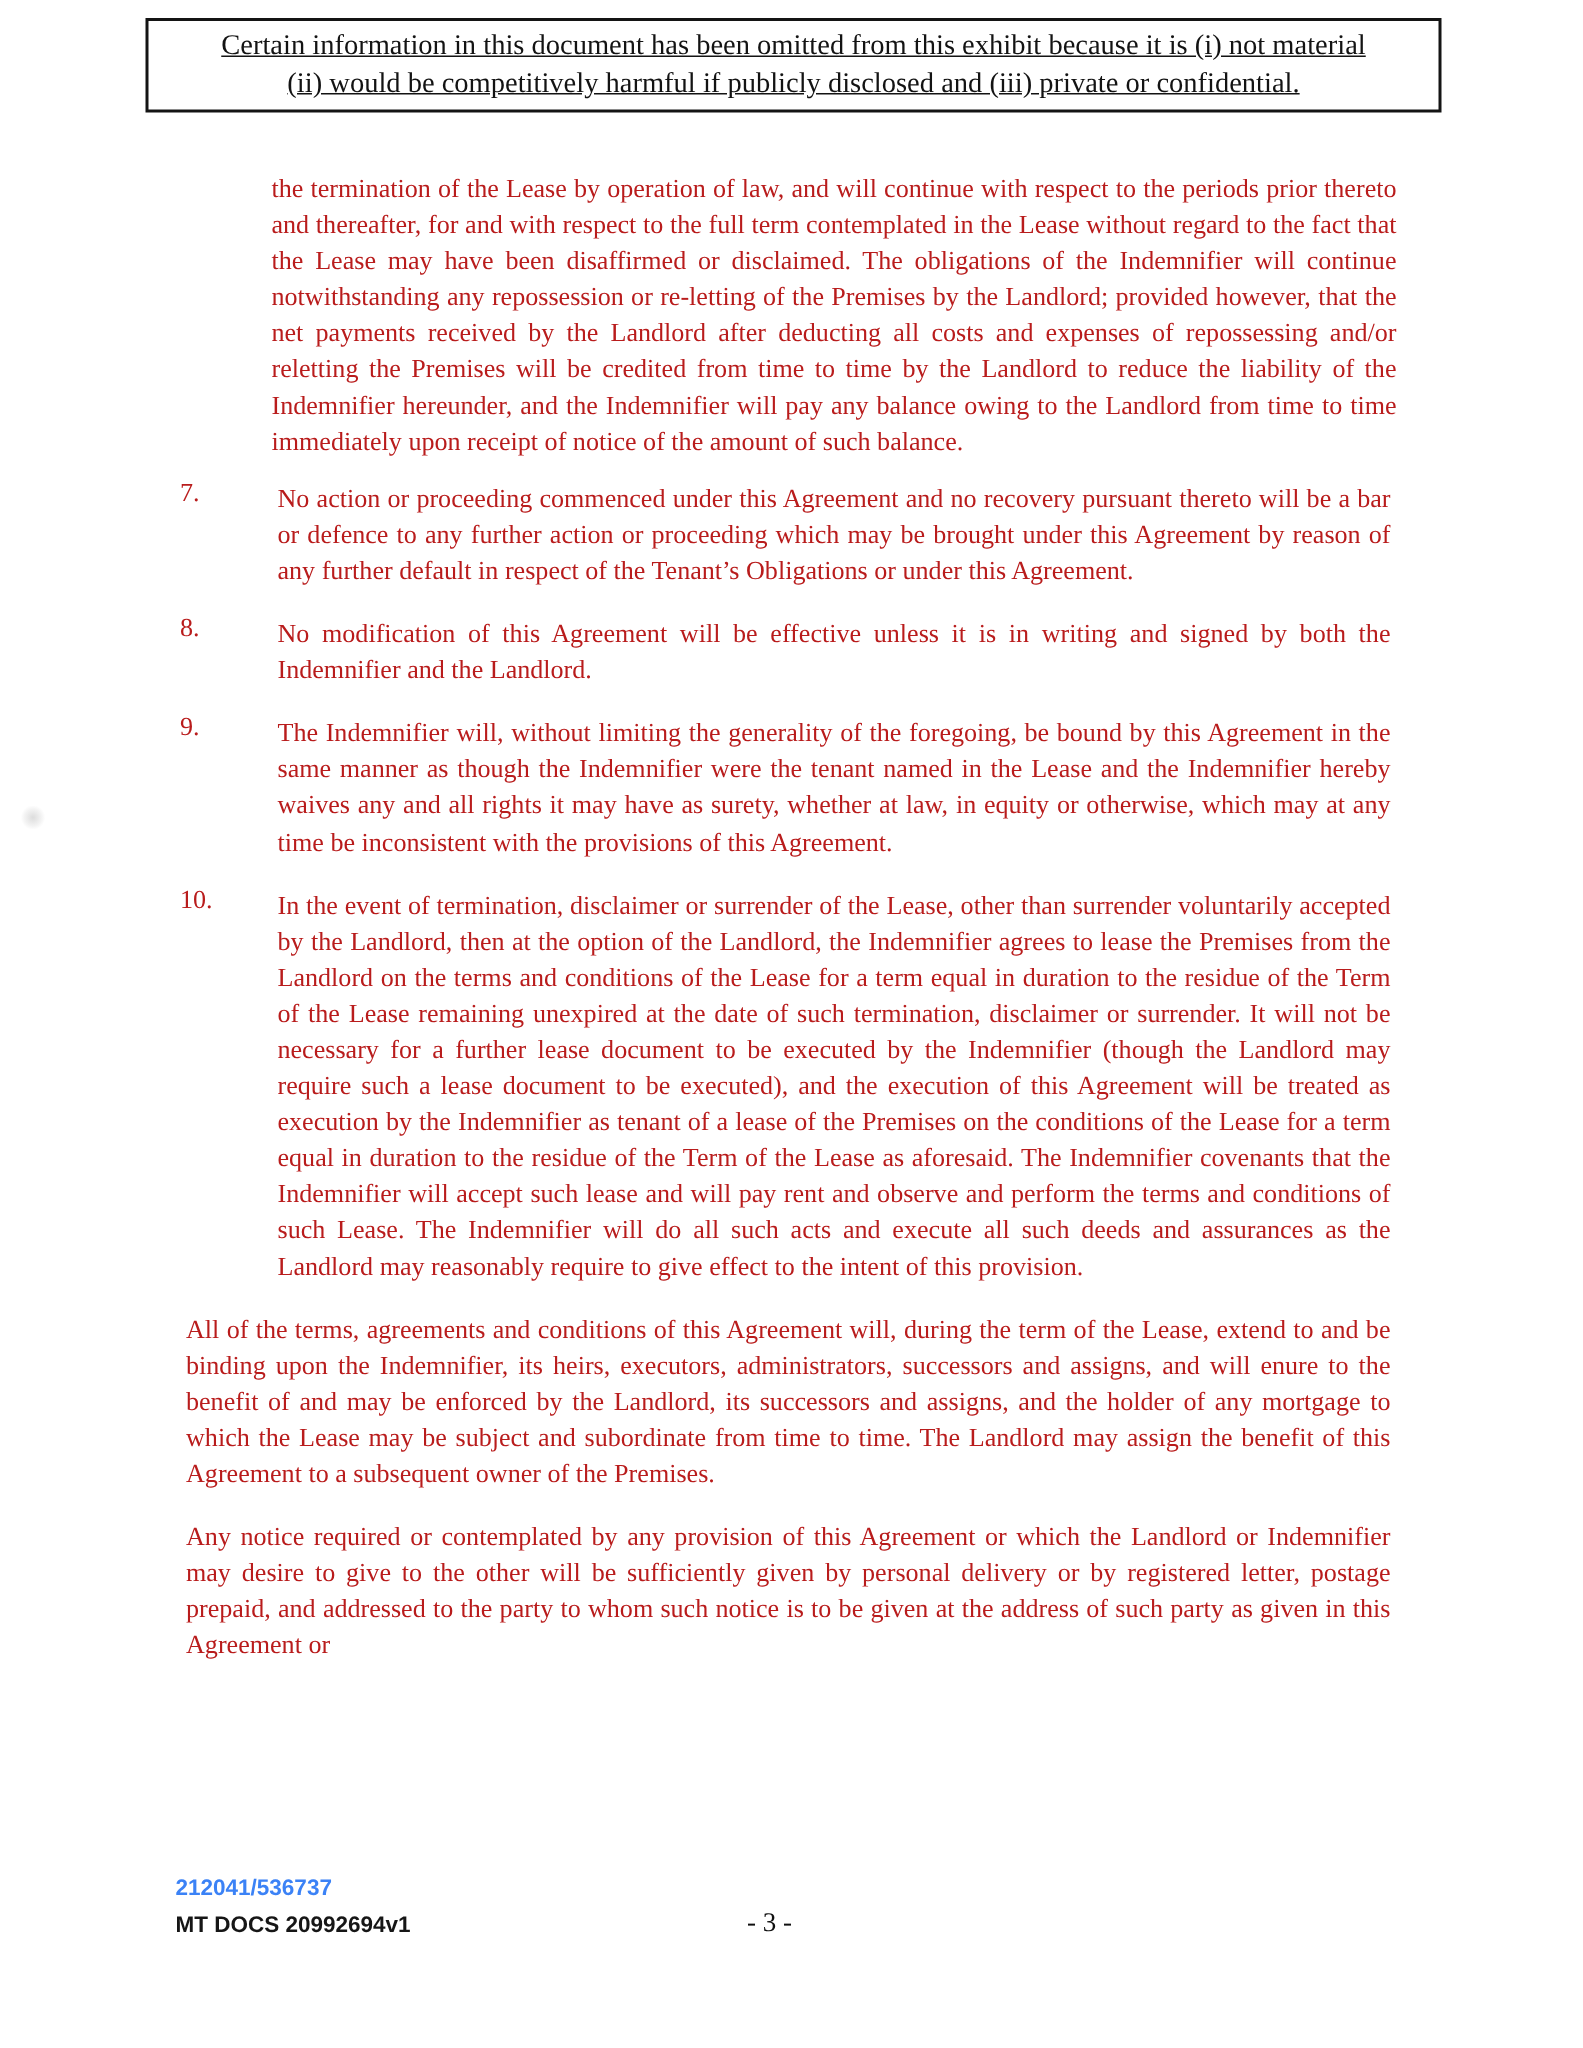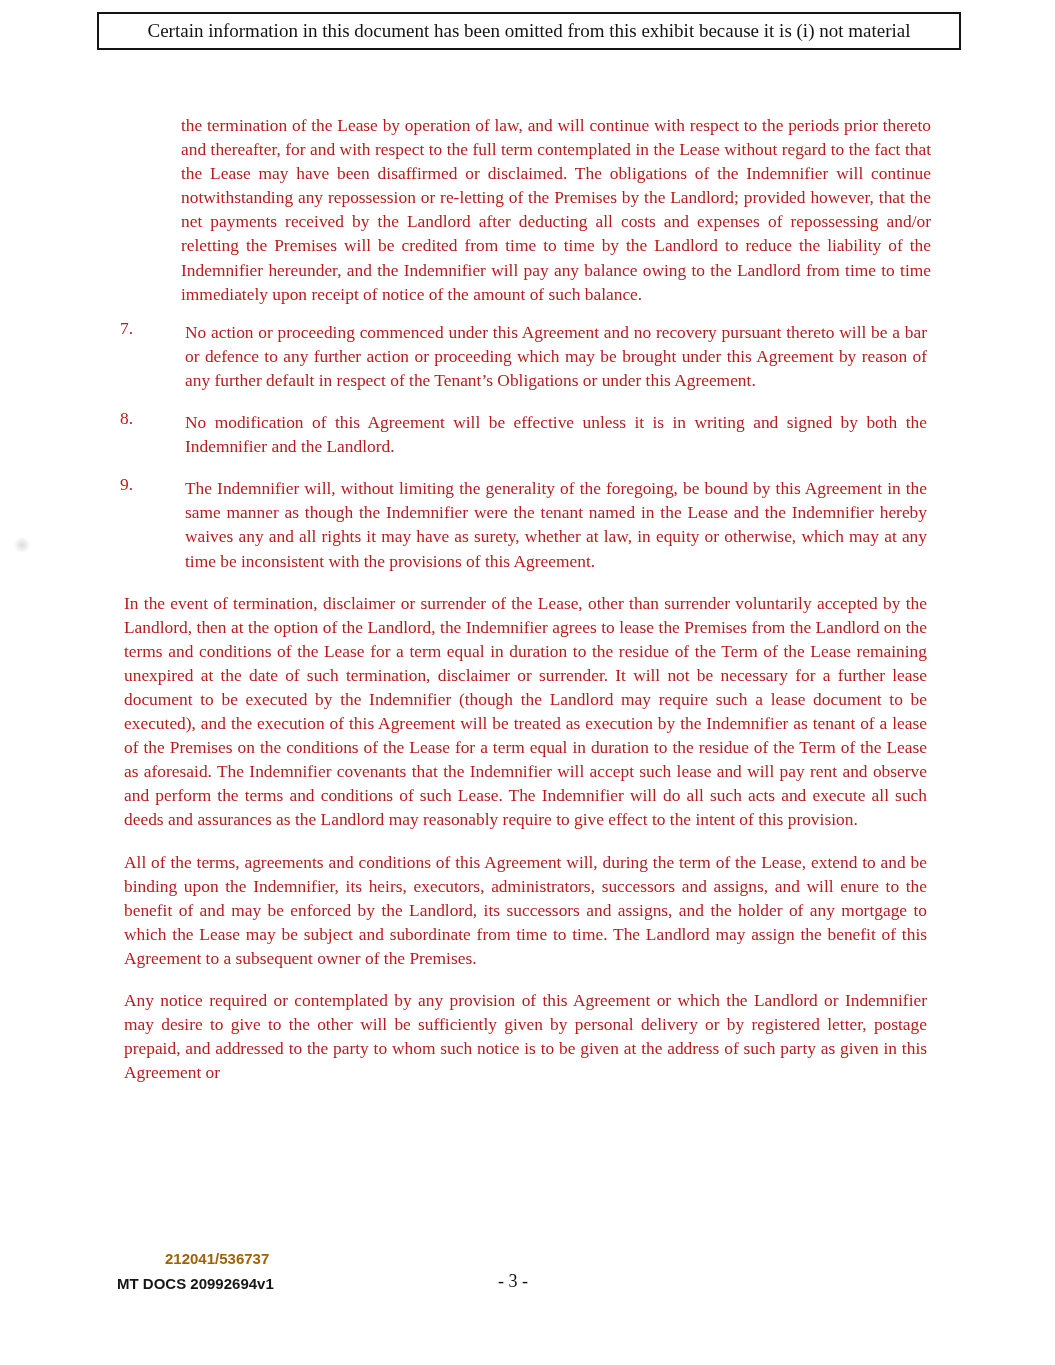--- a/index.html
+++ b/index.html
@@ -21,20 +21,21 @@
     left: 97px;
     top: 12px;
     width: 864px;
     box-sizing: border-box;
     border: 2px solid #141414;
     padding: 4px 8px 5px 8px;
     text-align: center;
     font-size: 19px;
     line-height: 25px;
     color: #131313;
+    text-decoration: underline;
   }
   .doc-body {
     position: absolute;
     left: 120px;
     top: 113px;
     width: 811px;
     font-size: 17.4px;
     line-height: 24.1px;
     color: #b91c1c;
   }
@@ -63,22 +64,21 @@
     height: 16px;
     background: radial-gradient(circle, rgba(140,140,140,0.30) 0%, rgba(140,140,140,0.10) 50%, transparent 72%);
   }
   .footer-docket {
     position: absolute;
     left: 117px;
     top: 1250px;
     font-family: "Liberation Sans", sans-serif;
     font-weight: bold;
     font-size: 15px;
-    color: #a16207;
-    margin-left: 48px;
+    color: #3b82f6;
   }
   .footer-docid {
     position: absolute;
     left: 117px;
     top: 1275px;
     font-family: "Liberation Sans", sans-serif;
     font-weight: bold;
     font-size: 15px;
     color: #161616;
   }
@@ -91,20 +91,21 @@
     color: #101010;
   }
 </style>
 </head>
 <body>
 
 <div class="page">
 
   <div class="notice-box">
     <div>Certain information in this document has been omitted from this exhibit because it is (i) not material</div>
+    <div>(ii) would be competitively harmful if publicly disclosed and (iii) private or confidential.</div>
   </div>
 
   <div class="scan-artifact"></div>
 
   <div class="doc-body">
 
     <p class="cont-para">the termination of the Lease by operation of law, and will continue with respect to the periods prior thereto and thereafter, for and with respect to the full term contemplated in the Lease without regard to the fact that the Lease may have been disaffirmed or disclaimed. The obligations of the Indemnifier will continue notwithstanding any repossession or re-letting of the Premises by the Landlord; provided however, that the net payments received by the Landlord after deducting all costs and expenses of repossessing and/or reletting the Premises will be credited from time to time by the Landlord to reduce the liability of the Indemnifier hereunder, and the Indemnifier will pay any balance owing to the Landlord from time to time immediately upon receipt of notice of the amount of such balance.</p>
 
     <div class="item">
       <span class="num">7.</span>
@@ -115,20 +116,21 @@
       <span class="num">8.</span>
       <p class="txt">No modification of this Agreement will be effective unless it is in writing and signed by both the Indemnifier and the Landlord.</p>
     </div>
 
     <div class="item">
       <span class="num">9.</span>
       <p class="txt">The Indemnifier will, without limiting the generality of the foregoing, be bound by this Agreement in the same manner as though the Indemnifier were the tenant named in the Lease and the Indemnifier hereby waives any and all rights it may have as surety, whether at law, in equity or otherwise, which may at any time be inconsistent with the provisions of this Agreement.</p>
     </div>
 
     <div class="item">
+      <span class="num">10.</span>
       <p class="txt">In the event of termination, disclaimer or surrender of the Lease, other than surrender voluntarily accepted by the Landlord, then at the option of the Landlord, the Indemnifier agrees to lease the Premises from the Landlord on the terms and conditions of the Lease for a term equal in duration to the residue of the Term of the Lease remaining unexpired at the date of such termination, disclaimer or surrender. It will not be necessary for a further lease document to be executed by the Indemnifier (though the Landlord may require such a lease document to be executed), and the execution of this Agreement will be treated as execution by the Indemnifier as tenant of a lease of the Premises on the conditions of the Lease for a term equal in duration to the residue of the Term of the Lease as aforesaid. The Indemnifier covenants that the Indemnifier will accept such lease and will pay rent and observe and perform the terms and conditions of such Lease. The Indemnifier will do all such acts and execute all such deeds and assurances as the Landlord may reasonably require to give effect to the intent of this provision.</p>
     </div>
 
     <div class="item">
       <p class="txt">All of the terms, agreements and conditions of this Agreement will, during the term of the Lease, extend to and be binding upon the Indemnifier, its heirs, executors, administrators, successors and assigns, and will enure to the benefit of and may be enforced by the Landlord, its successors and assigns, and the holder of any mortgage to which the Lease may be subject and subordinate from time to time. The Landlord may assign the benefit of this Agreement to a subsequent owner of the Premises.</p>
     </div>
 
     <div class="item">
       <p class="txt">Any notice required or contemplated by any provision of this Agreement or which the Landlord or Indemnifier may desire to give to the other will be sufficiently given by personal delivery or by registered letter, postage prepaid, and addressed to the party to whom such notice is to be given at the address of such party as given in this Agreement or</p>
     </div>

